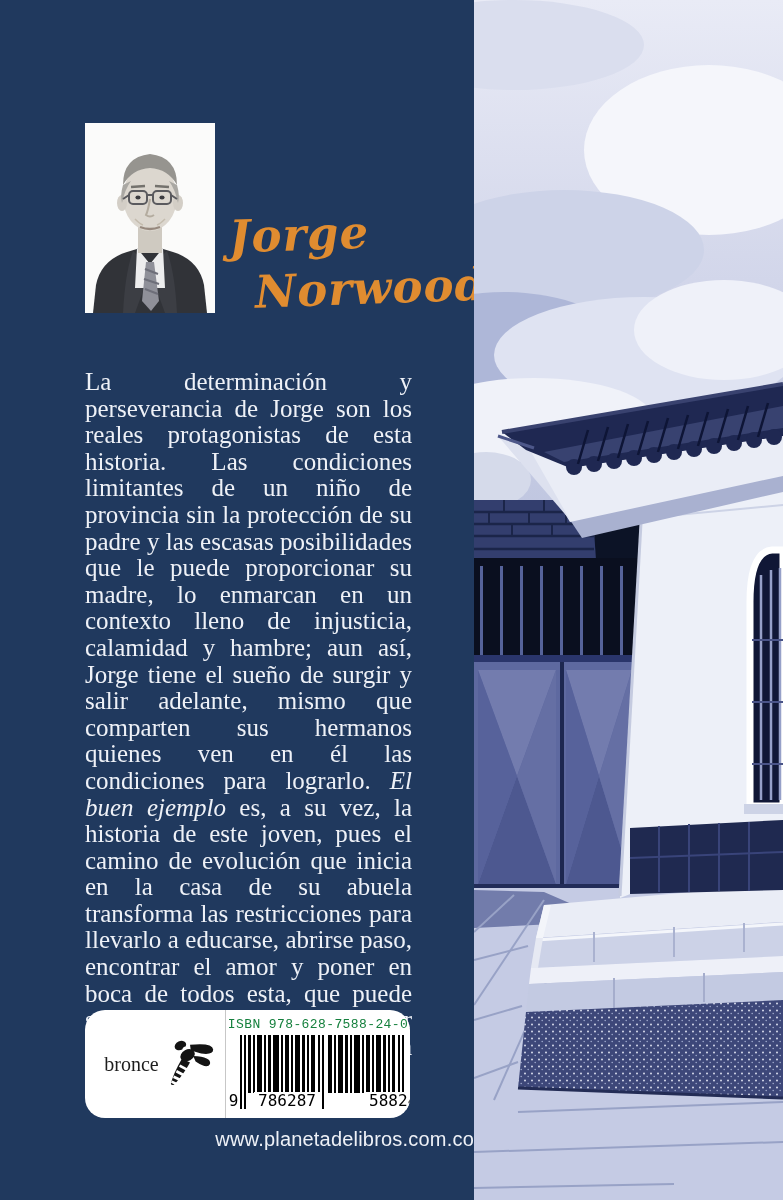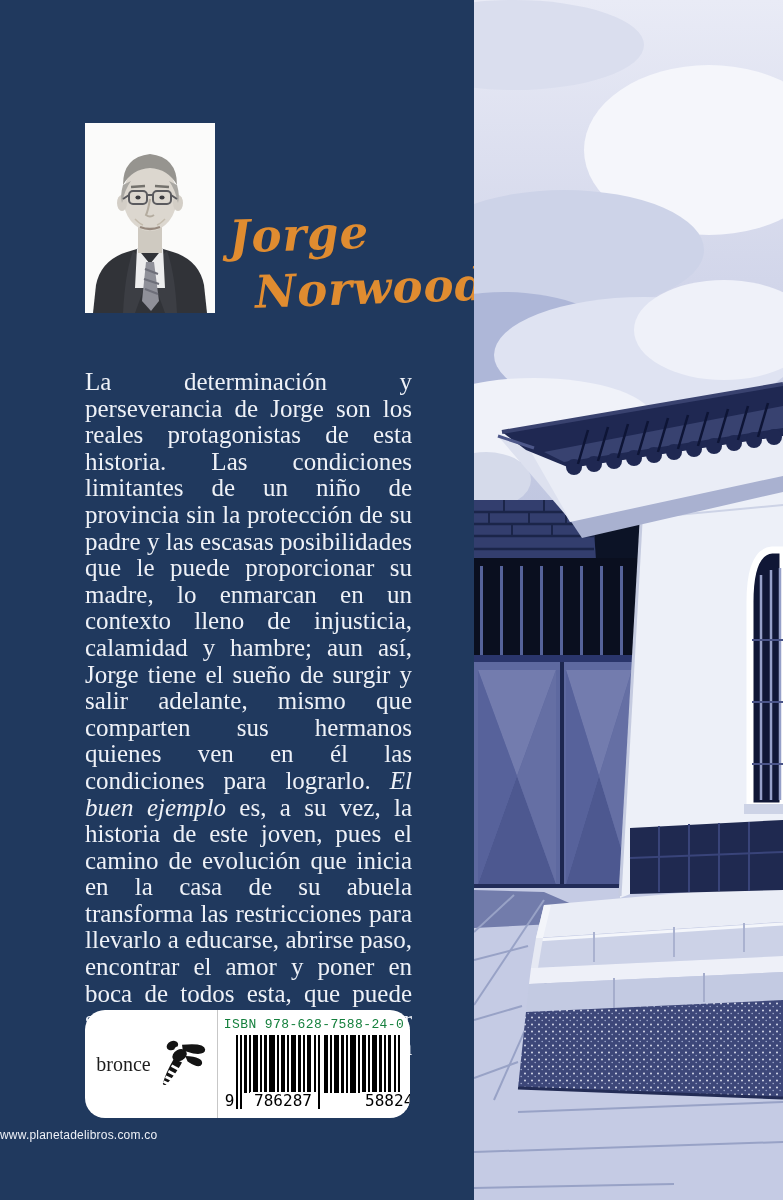--- a/index.html
+++ b/index.html
@@ -13,36 +13,36 @@
                color:var(--orange,#e08c30);
                font-family:"DejaVu Serif",serif;font-style:italic;font-weight:bold;
                font-size:45px;line-height:56px;letter-spacing:1px;transform:rotate(-2deg);}
   .author-name .line2{display:block;margin-left:24px;}
   .synopsis{position:absolute;left:85px;top:344px;width:327px;
             color:var(--ivory,#eef1f7);font-size:25px;line-height:26.6px;
             text-align:justify;}
   .synopsis em{font-style:italic;}
   .isbn-box{position:absolute;left:85px;top:1010px;width:325px;height:108px;
             background:#ffffff;border-radius:20px;display:flex;overflow:hidden;}
-  .imprint-cell{width:132px;display:flex;align-items:center;justify-content:center;gap:7px;}
+  .imprint-cell{width:132px;display:flex;align-items:center;justify-content:center;gap:7px;margin-left:8px;}
   .imprint-label{font-size:20px;color:#1d1d1d;font-family:"Liberation Serif",serif;}
   .divider{width:1px;background:#c7c7c7;height:100%;}
   .barcode-cell{flex:1;display:flex;flex-direction:column;align-items:center;padding-top:7px;}
   .isbn-label{font-family:Liberation Mono, monospace;font-size:13px;color:#15803d;
               letter-spacing:.4px;white-space:nowrap;}
   .barcode-wrap{position:relative;width:176px;height:74px;margin-top:3px;}
   .barcode-wrap svg{position:absolute;left:0;top:0;}
   .digits{position:absolute;left:0;bottom:-1px;width:100%;height:18px;
           font-family:"DejaVu Sans Mono",monospace;font-size:16px;color:#000;}
   .digits span{position:absolute;bottom:0;background:#fff;text-align:center;line-height:18px;}
   .digits .d1{left:-3px;width:13px;}
   .digits .d2{left:24px;width:66px;}
   .digits .d3{left:98px;width:66px;margin-left:37px;}
-  .website{position:absolute;left:0;top:1128px;width:474px;text-align:left;
-           font-family:"Liberation Sans",sans-serif;font-size:12px;
+  .website{position:absolute;left:0;top:1128px;width:474px;text-align:right;
+           font-family:"Liberation Sans",sans-serif;font-size:20px;
            color:var(--ivory,#eef1f7);letter-spacing:.2px;}
   .right-col{position:absolute;left:474px;top:0;width:309px;height:1200px;}
 </style>
 </head>
 <body>
 
 <div class="cover">
 
   <div class="left-col">
 

